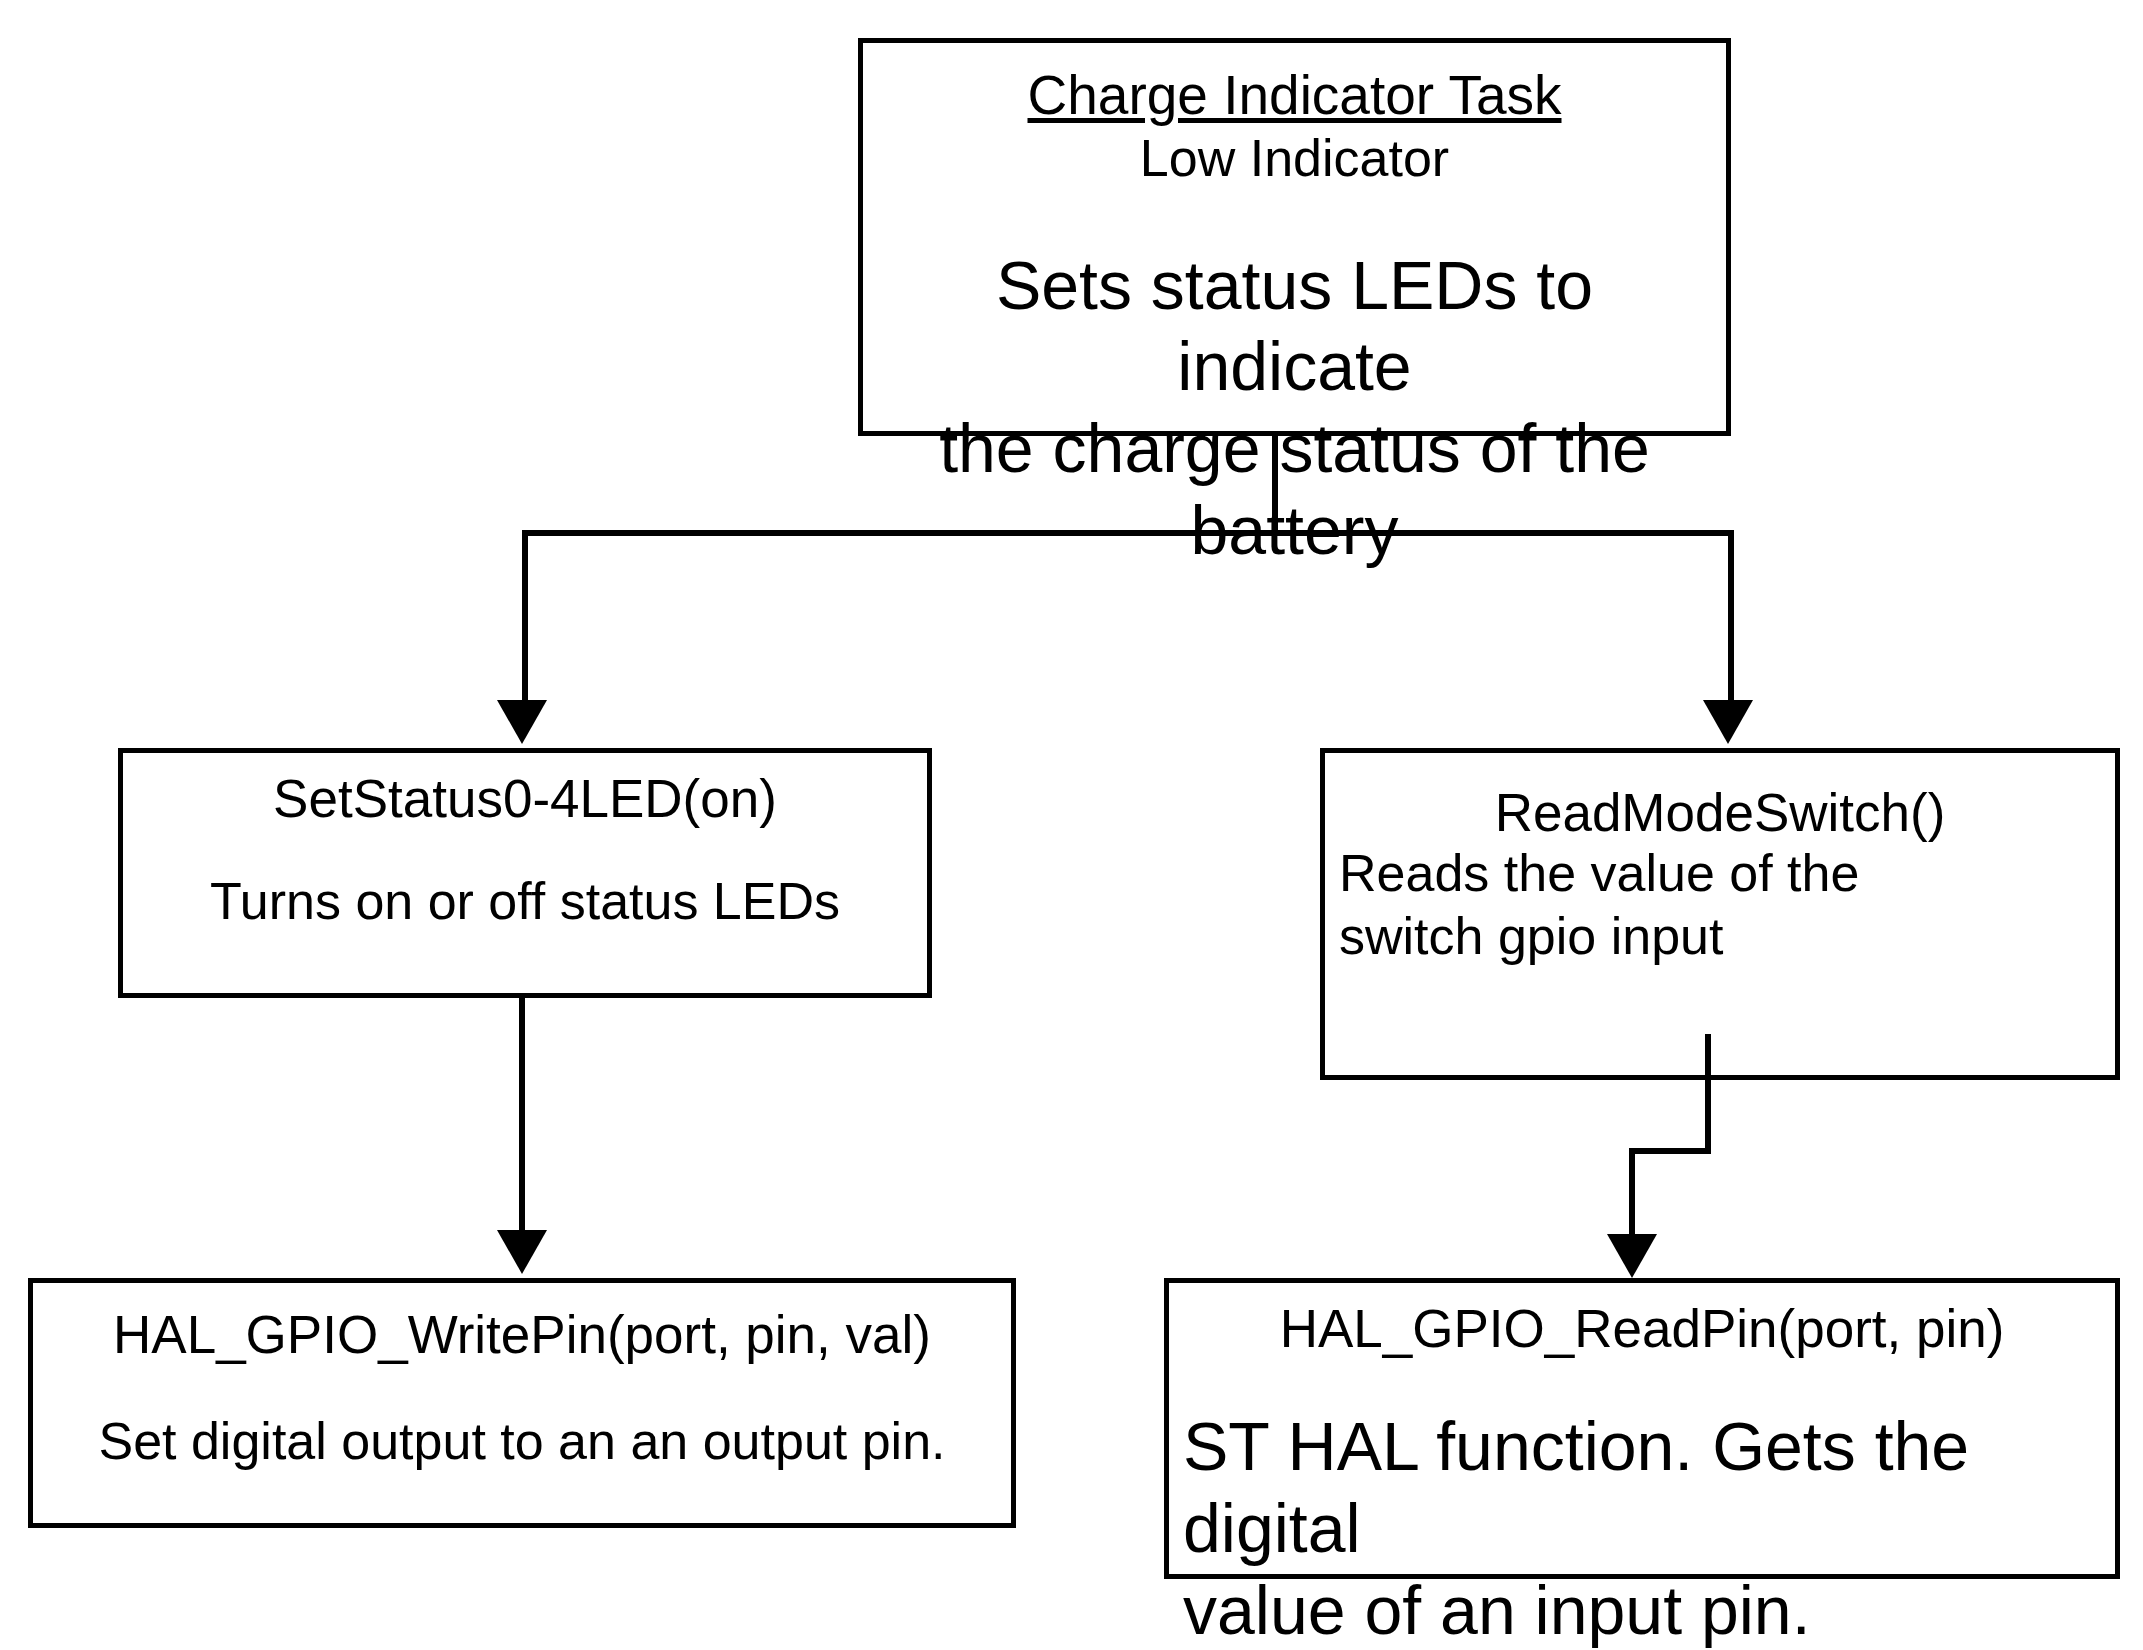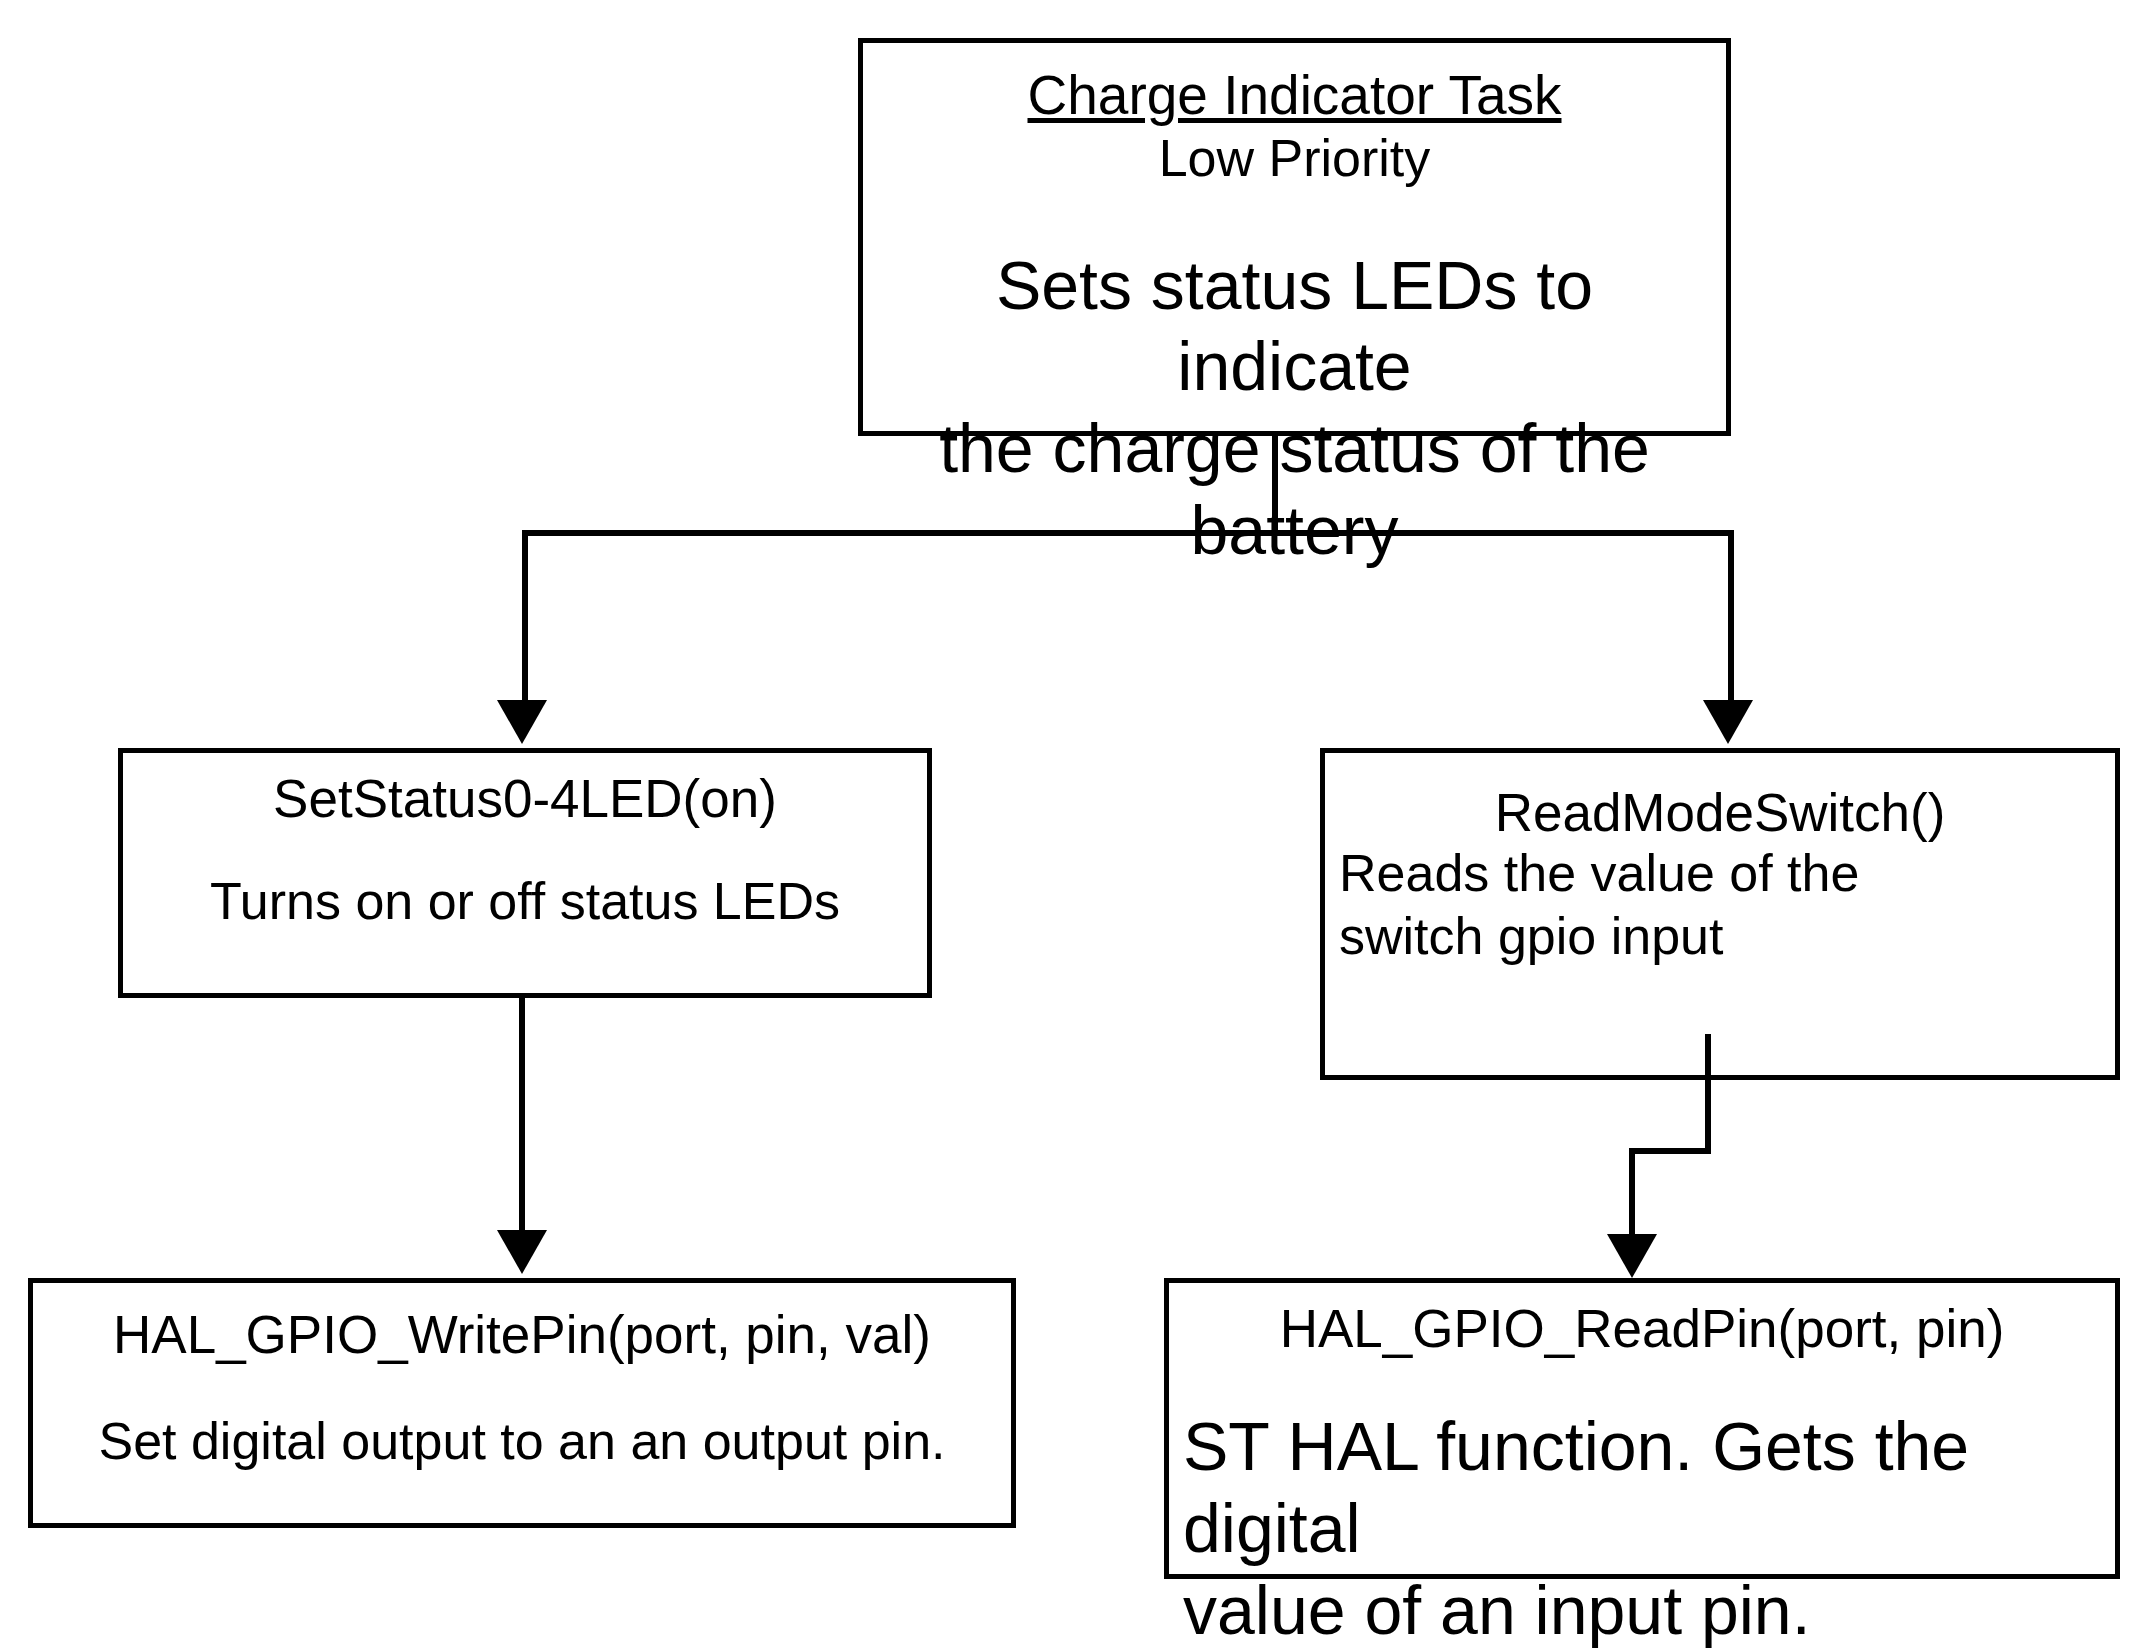--- a/index.html
+++ b/index.html
@@ -135,21 +135,21 @@
   #conn-read-drop-b    { left: 1629px; top: 1148px; height: 92px; }
   #arrow-read          { left: 1607px; top: 1234px; }
 </style>
 </head>
 <body>
 
 <div id="canvas">
 
   <div class="node" id="node-charge-indicator-task">
     <span class="node-title underlined">Charge Indicator Task</span>
-    <span class="node-sub">Low Priority</span>
+    <span class="node-sub">Low Indicator</span>
     <span class="node-body center">Sets status LEDs to indicate<br>the charge status of the battery</span>
   </div>
 
   <div class="node" id="node-setstatus-led">
     <span class="node-title">SetStatus0-4LED(on)</span>
     <span class="node-body center">Turns on or off status LEDs</span>
   </div>
 
   <div class="node" id="node-read-mode-switch">
     <span class="node-title">ReadModeSwitch()</span>

